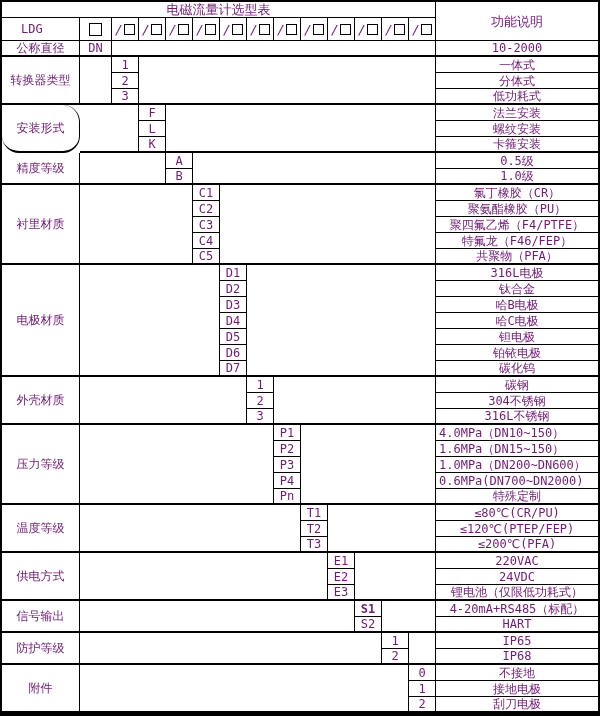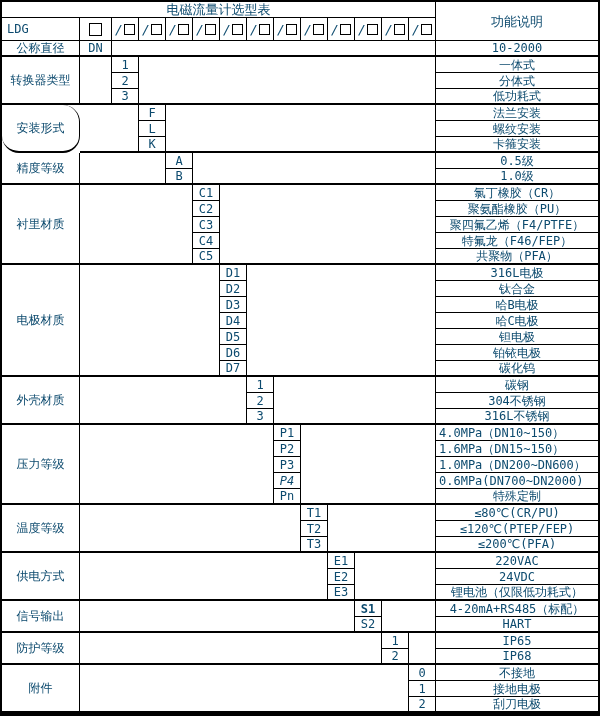--- a/index.html
+++ b/index.html
@@ -3,38 +3,38 @@
 <meta charset="utf-8">
 <style>
   html,body{margin:0;padding:0;background:#ffffff;}
   #table-wrap{
     position:relative;
     width:600px;height:716px;
     box-sizing:border-box;
     border:2px solid #000;
     border-bottom-width:3px;
     font-family:"DejaVu Sans Mono","DejaVu Sans",sans-serif;
-    color:#0c4a6e;
+    color:#701a75;
     display:grid;
     grid-template-columns:78px 32px repeat(12,27px) 1fr;
     grid-template-rows:16px 23px repeat(42,1fr);
     background:#fff;
   }
   .cell{
     box-sizing:border-box;
     border-right:1px solid #000;
     border-bottom:1px solid #000;
     display:flex;align-items:center;justify-content:center;
     font-size:12px;line-height:1;
     overflow:hidden;white-space:nowrap;
   }
   .gb{border-bottom-width:2px;}
   .title-cell{grid-row:1;grid-column:1/15;font-size:13px;}
   .fnhead-cell{grid-row:1/3;grid-column:15;font-size:13px;border-right:none;}
-  .ldg-label{grid-row:2;grid-column:1;justify-content:flex-start;padding-left:5px;}
+  .ldg-label{grid-row:2;grid-column:1;justify-content:flex-start;padding-left:19px;}
   .ldg-first{grid-row:2;grid-column:2;}
   .sq{display:inline-block;width:11px;height:11px;border:1.5px solid #000;box-sizing:border-box;}
   .sq-big{width:13px;height:13px;}
   .slash{font-size:13px;margin-right:1px;font-style:italic;}
   .cat-label{letter-spacing:0;}
   .fn.left{justify-content:flex-start;padding-left:3px;}
   .fn{border-right:none;}
   .code-cell{font-size:12px;}
 </style>
 </head>
@@ -166,21 +166,21 @@
     <div class="cell fn gb" style="grid-area: 26 / 15;">316L不锈钢</div>
     <div class="cell cat-label gb" style="grid-area: 27 / 1 / 32;">压力等级</div>
     <div class="cell gb" style="grid-area: 27 / 2 / 32 / 9;"></div>
     <div class="cell gb" style="grid-area: 27 / 10 / 32 / 15;"></div>
     <div class="cell code-cell" style="grid-area: 27 / 9;">P1</div>
     <div class="cell fn left" style="grid-area: 27 / 15;">4.0MPa（DN10~150）</div>
     <div class="cell code-cell" style="grid-area: 28 / 9;">P2</div>
     <div class="cell fn left" style="grid-area: 28 / 15;">1.6MPa（DN15~150）</div>
     <div class="cell code-cell" style="grid-area: 29 / 9;">P3</div>
     <div class="cell fn left" style="grid-area: 29 / 15;">1.0MPa（DN200~DN600）</div>
-    <div class="cell code-cell" style="grid-area: 30 / 9; font-style: italic;">P4</div>
+    <div class="cell code-cell" style="grid-area: 30 / 9;">P4</div>
     <div class="cell fn left" style="grid-area: 30 / 15;">0.6MPa(DN700~DN2000)</div>
     <div class="cell code-cell gb" style="grid-area: 31 / 9;">Pn</div>
     <div class="cell fn gb" style="grid-area: 31 / 15;">特殊定制</div>
     <div class="cell cat-label gb" style="grid-area: 32 / 1 / 35;">温度等级</div>
     <div class="cell gb" style="grid-area: 32 / 2 / 35 / 10;"></div>
     <div class="cell gb" style="grid-area: 32 / 11 / 35 / 15;"></div>
     <div class="cell code-cell" style="grid-area: 32 / 10;">T1</div>
     <div class="cell fn" style="grid-area: 32 / 15;">≤80℃(CR/PU)</div>
     <div class="cell code-cell" style="grid-area: 33 / 10;">T2</div>
     <div class="cell fn" style="grid-area: 33 / 15;">≤120℃(PTEP/FEP)</div>

